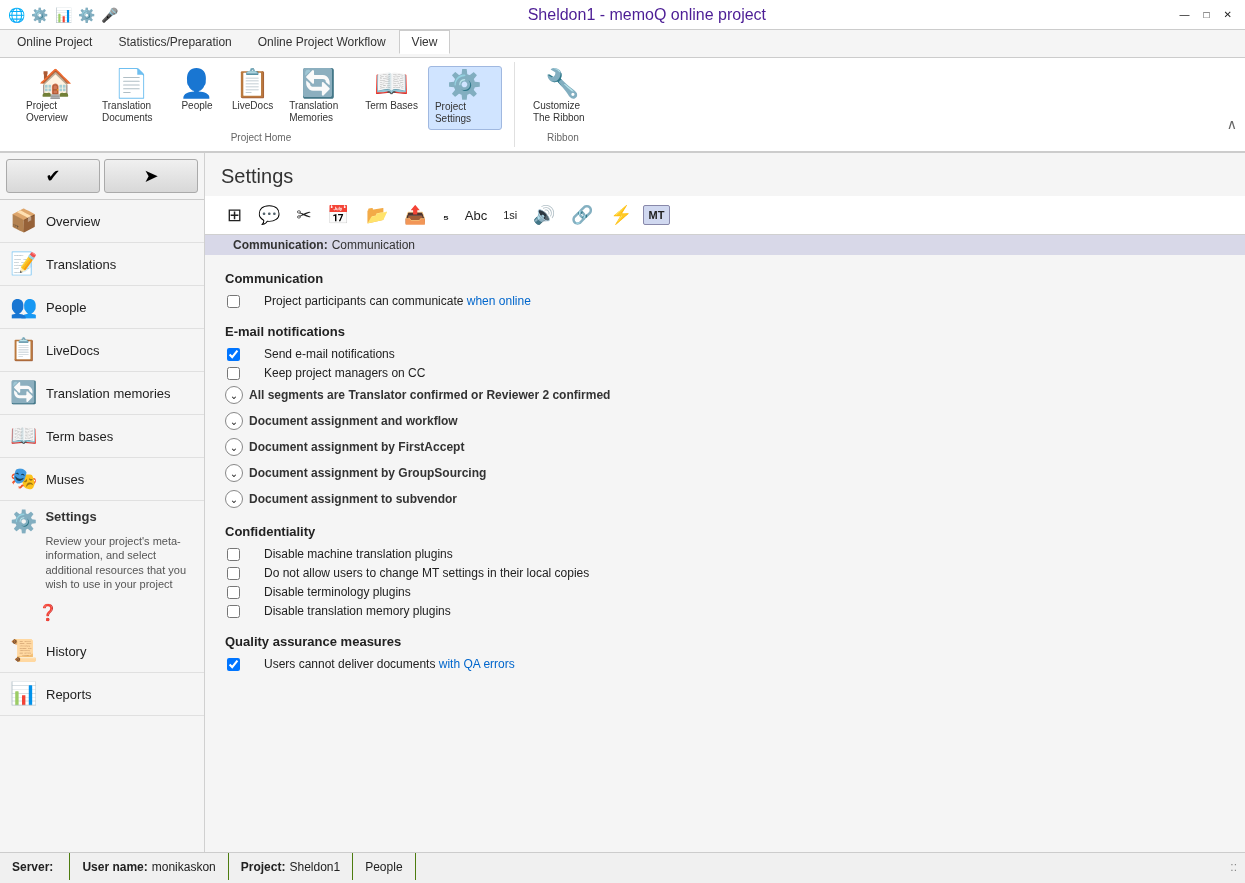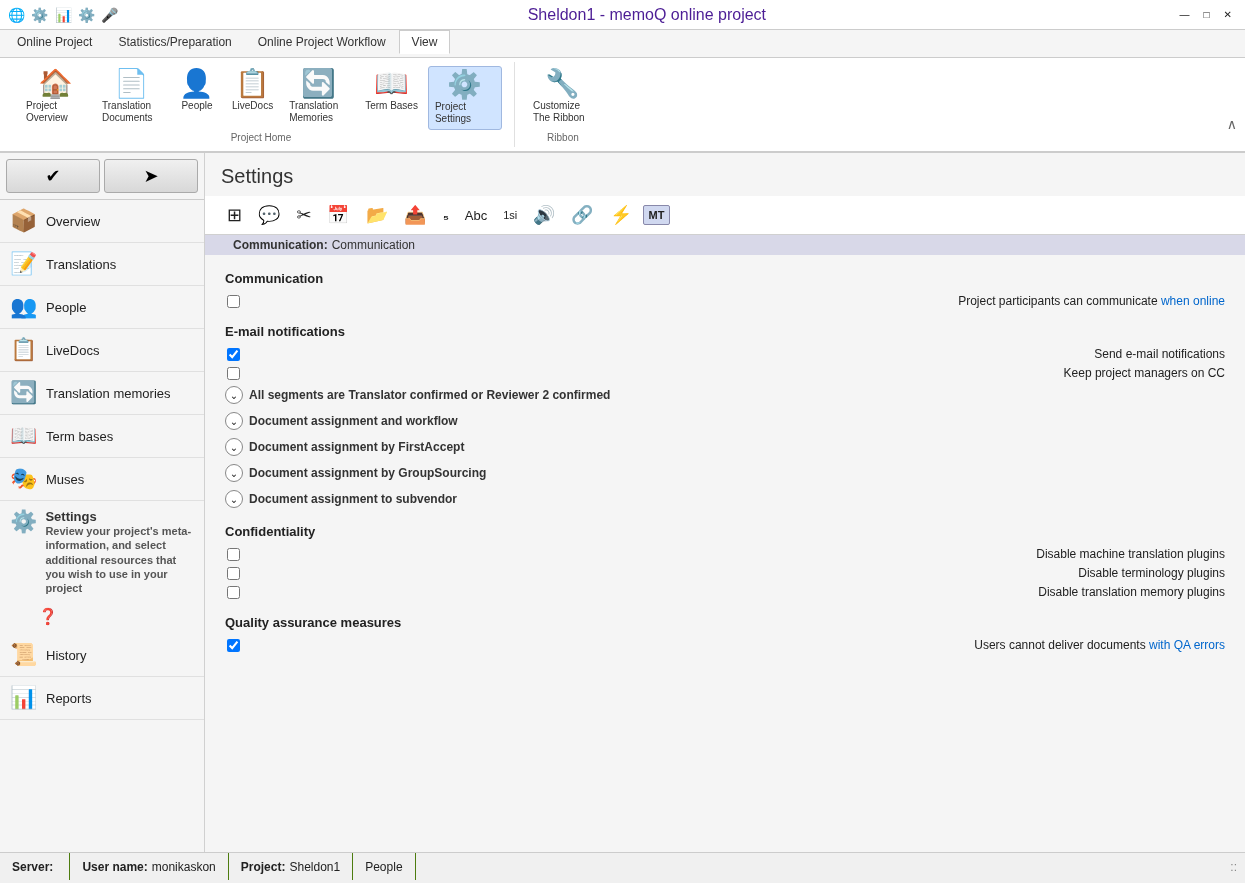--- a/index.html
+++ b/index.html
@@ -38,21 +38,21 @@
     
     .sidebar { width: 205px; background: #f5f5f5; border-right: 1px solid #d0d0d0; display: flex; flex-direction: column; overflow-y: auto; }
     .sidebar-nav-btns { display: flex; padding: 6px; gap: 4px; border-bottom: 1px solid #ccc; }
     .nav-btn { flex: 1; padding: 5px; background: linear-gradient(to bottom, #f0f0f0, #d8d8d8); border: 1px solid #aaa; border-radius: 3px; cursor: pointer; text-align: center; font-size: 18px; }
     .sidebar-item { display: flex; align-items: center; padding: 8px 10px; cursor: pointer; border-bottom: 1px solid #e0e0e0; gap: 8px; }
     .sidebar-item .si-icon { font-size: 22px; width: 28px; text-align: center; }
     .sidebar-item .si-label { font-size: 13px; font-weight: 500; }
     .sidebar-item-settings { display: flex; align-items: flex-start; padding: 8px 10px; cursor: pointer; gap: 8px; }
     .sidebar-item-settings .si-icon { font-size: 22px; width: 28px; text-align: center; }
     .sidebar-item-settings-content .si-label { font-size: 13px; font-weight: 600; color: #333; }
-    .sidebar-item-settings-content .si-desc { font-size: 11px; color: #555; margin-top: 0; line-height: 1.3; font-weight: bold; }
+    .sidebar-item-settings-content .si-desc { font-size: 11px; color: #555; margin-top: 10px; line-height: 1.3; }
     .sidebar-help { display: flex; align-items: center; padding: 4px 10px 8px 38px; }
     .sidebar-help .help-icon { font-size: 16px; color: #555; }
 
     
     .content { flex: 1; background: #f5f5f5; overflow-y: auto; padding: 0; }
     .content-title { font-size: 20px; font-weight: 300; color: #333; padding: 12px 16px 8px; }
 
     
     .toolbar-icons { display: flex; align-items: center; gap: 4px; padding: 4px 16px 4px; border-bottom: 1px solid #d0d0d0; background: #fff; }
     .toolbar-icon-btn { font-size: 18px; padding: 3px 5px; cursor: pointer; border: 1px solid transparent; border-radius: 2px; }
@@ -60,21 +60,21 @@
 
     
     .breadcrumb-bar { display: flex; align-items: flex-end; background: #d8d8e8; padding: 3px 28px; font-size: 12px; color: #333; margin-bottom: 0; }
     .breadcrumb-label { font-weight: 600; margin-right: 4px; }
     .breadcrumb-value { color: #333; }
 
     
     .settings-content { padding: 16px 20px; }
     .section-title { font-weight: 700; font-size: 13px; margin-bottom: 8px; margin-top: 16px; }
     .section-title:first-child { margin-top: 0; }
-    .checkbox-row { display: flex; align-items: center; gap: 7px; margin-bottom: 5px; padding-left: 2px; justify-content: space-between; }
+    .checkbox-row { display: flex; align-items: center; gap: 24px; margin-bottom: 5px; padding-left: 2px; }
     .checkbox-row input[type=checkbox] { width: 13px; height: 13px; cursor: pointer; }
     .checkbox-row label { font-size: 12px; cursor: pointer; }
     .checkbox-row label a, .link-text { color: #0066cc; text-decoration: none; }
     .collapsible-row { display: flex; align-items: center; gap: 6px; margin-bottom: 8px; margin-top: 6px; }
     .collapse-btn { width: 18px; height: 18px; border: 1px solid #888; border-radius: 50%; display: flex; align-items: center; justify-content: center; cursor: pointer; font-size: 10px; background: #fff; }
     .collapsible-label { font-weight: 700; font-size: 12px; color: #333; }
 
     
     .statusbar { height: 28px; background: #f0f0f0; border-top: 1px solid #ccc; display: flex; align-items: center; padding: 0 8px; gap: 0; font-size: 12px; }
     .statusbar-item { padding: 0 12px; border-right: 1px solid #4d7c0f; height: 100%; display: flex; align-items: center; }
@@ -282,20 +282,24 @@
         <div class="collapse-btn">⌄</div>
         <span class="collapsible-label">Document assignment to subvendor</span>
       </div>
 
       <div class="section-title">Confidentiality</div>
       <div class="checkbox-row">
         <input type="checkbox" id="conf1" style="">
         <label for="conf1">Disable machine translation plugins</label>
       </div>
       <div class="checkbox-row">
+        <input type="checkbox" id="conf2" style="">
+        <label for="conf2">Do not allow users to change MT settings in their local copies</label>
+      </div>
+      <div class="checkbox-row">
         <input type="checkbox" id="conf3" style="">
         <label for="conf3">Disable terminology plugins</label>
       </div>
       <div class="checkbox-row">
         <input type="checkbox" id="conf4" style="">
         <label for="conf4">Disable translation memory plugins</label>
       </div>
 
       <div class="section-title">Quality assurance measures</div>
       <div class="checkbox-row">

